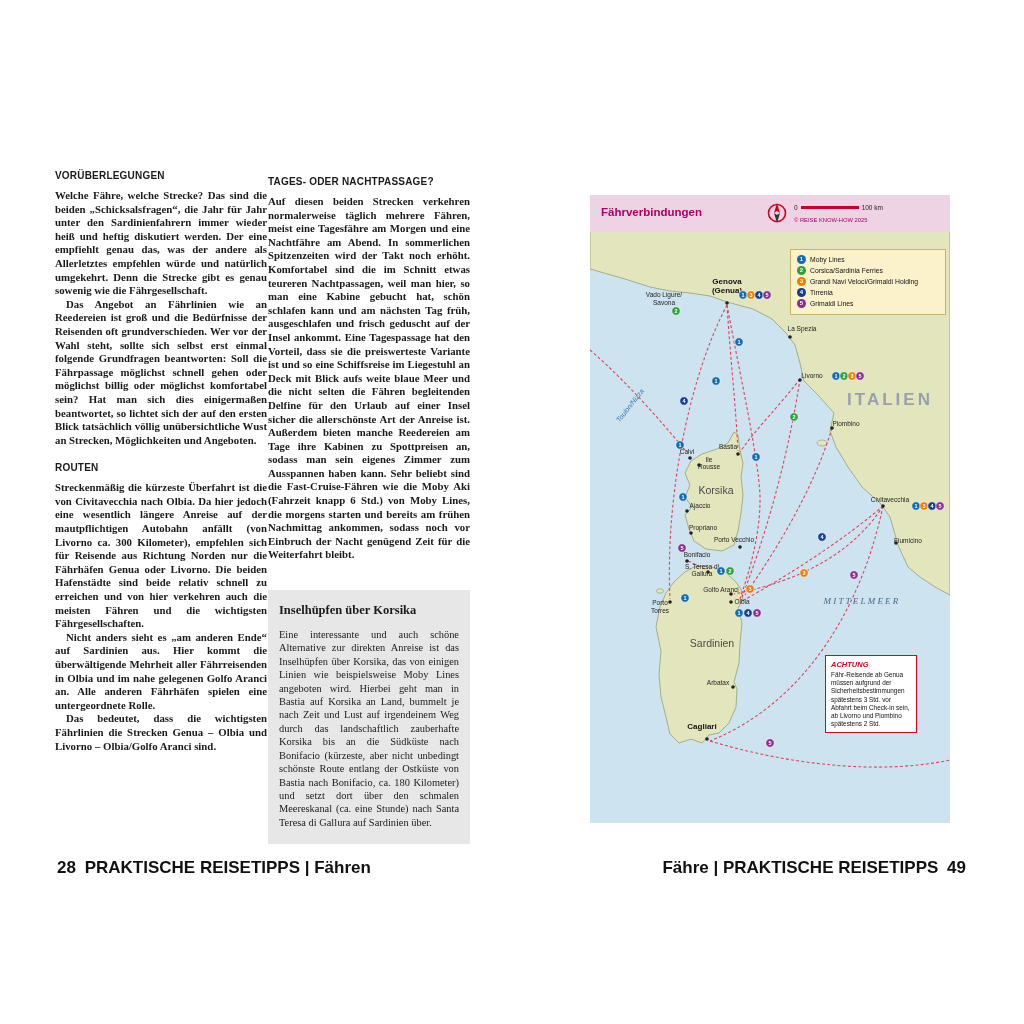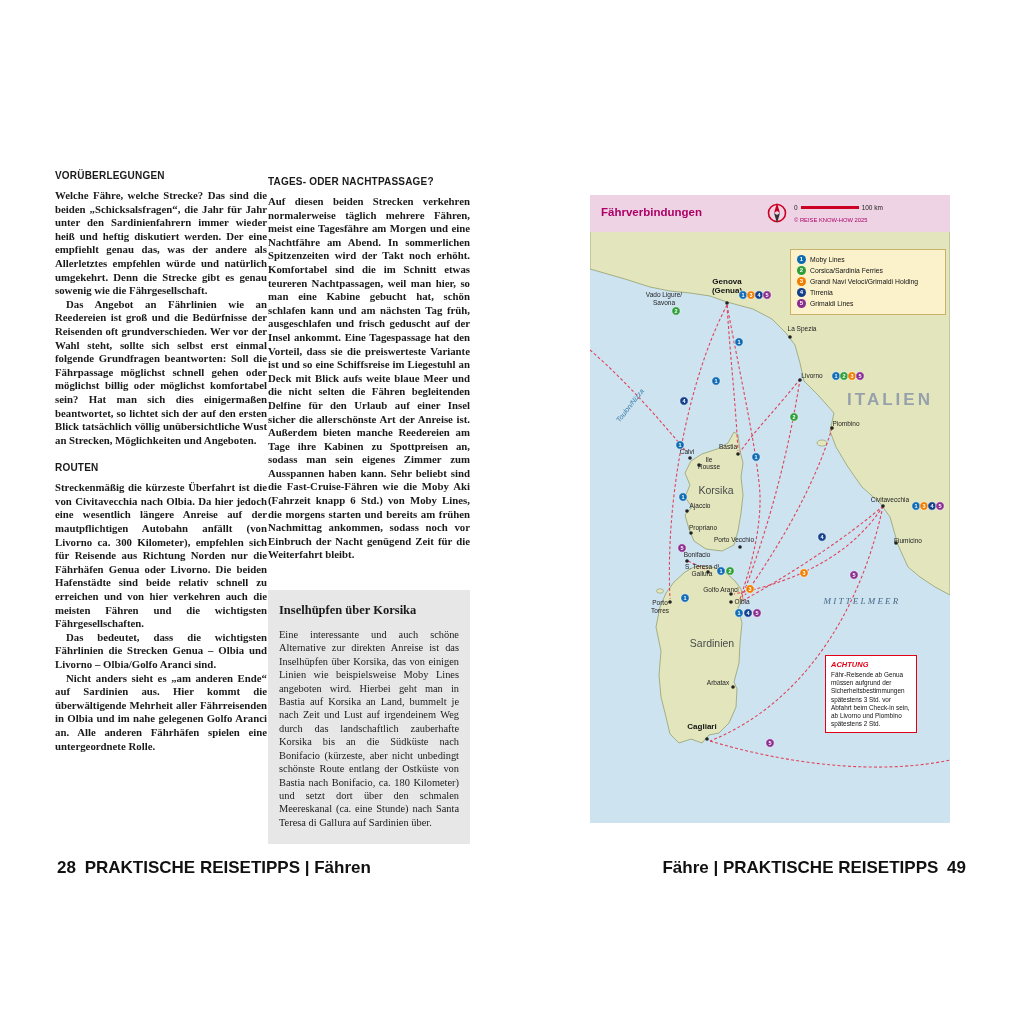--- a/index.html
+++ b/index.html
@@ -57,22 +57,22 @@
 </style>
 </head>
 <body>
 
 <div class="col col-left">
   <h2 class="subhead first">VORÜBERLEGUNGEN</h2>
   <p class="body">Welche Fähre, welche Strecke? Das sind die beiden „Schicksalsfragen“, die Jahr für Jahr unter den Sardinienfahrern immer wieder heiß und heftig diskutiert werden. Der eine empfiehlt genau das, was der andere als Allerletztes empfehlen würde und natürlich umgekehrt. Denn die Strecke gibt es genau sowenig wie die Fährgesellschaft.</p>
   <p class="body indent">Das Angebot an Fährlinien wie an Reedereien ist groß und die Bedürfnisse der Reisenden oft grundverschieden. Wer vor der Wahl steht, sollte sich selbst erst einmal folgende Grundfragen beantworten: Soll die Fährpassage möglichst schnell gehen oder möglichst billig oder möglichst komfortabel sein? Hat man sich dies einigermaßen beantwortet, so lichtet sich der auf den ersten Blick tatsächlich völlig unübersichtliche Wust an Strecken, Möglichkeiten und Angeboten.</p>
   <h2 class="subhead">ROUTEN</h2>
   <p class="body">Streckenmäßig die kürzeste Überfahrt ist die von Civitavecchia nach Olbia. Da hier jedoch eine wesentlich längere Anreise auf der mautpflichtigen Autobahn anfällt (von Livorno ca. 300 Kilometer), empfehlen sich für Reisende aus Richtung Norden nur die Fährhäfen Genua oder Livorno. Die beiden Hafenstädte sind beide relativ schnell zu erreichen und von hier verkehren auch die meisten Fähren und die wichtigsten Fährgesellschaften.</p>
+  <p class="body indent">Nicht anders sieht es „am anderen Ende“ auf Sardinien aus. Hier kommt die überwältigende Mehrheit aller Fährreisenden in Olbia und im nahe gelegenen Golfo Aranci an. Alle anderen Fährhäfen spielen eine untergeordnete Rolle.</p>
   <p class="body indent">Das bedeutet, dass die wichtigsten Fährlinien die Strecken Genua – Olbia und Livorno – Olbia/Golfo Aranci sind.</p>
-  <p class="body indent">Nicht anders sieht es „am anderen Ende“ auf Sardinien aus. Hier kommt die überwältigende Mehrheit aller Fährreisenden in Olbia und im nahe gelegenen Golfo Aranci an. Alle anderen Fährhäfen spielen eine untergeordnete Rolle.</p>
 </div>
 
 <div class="col col-mid">
   <h2 class="subhead first">TAGES- ODER NACHTPASSAGE?</h2>
   <p class="body">Auf diesen beiden Strecken verkehren normalerweise täglich mehrere Fähren, meist eine Tagesfähre am Morgen und eine Nachtfähre am Abend. In sommerlichen Spitzenzeiten wird der Takt noch erhöht. Komfortabel sind die im Schnitt etwas teureren Nachtpassagen, weil man hier, so man eine Kabine gebucht hat, schön schlafen kann und am nächsten Tag früh, ausgeschlafen und frisch geduscht auf der Insel ankommt. Eine Tagespassage hat den Vorteil, dass sie die preiswerteste Variante ist und so eine Schiffsreise im Liegestuhl an Deck mit Blick aufs weite blaue Meer und die nicht selten die Fähren begleitenden Delfine für den Urlaub auf einer Insel sicher die allerschönste Art der Anreise ist. Außerdem bieten manche Reedereien am Tage ihre Kabinen zu Spottpreisen an, sodass man sein eigenes Zimmer zum Ausspannen haben kann. Sehr beliebt sind die Fast-Cruise-Fähren wie die Moby Aki (Fahrzeit knapp 6 Std.) von Moby Lines, die morgens starten und bereits am frühen Nachmittag ankommen, sodass noch vor Einbruch der Nacht genügend Zeit für die Weiterfahrt bleibt.</p>
   <div class="infobox">
     <h3>Inselhüpfen über Korsika</h3>
     <p>Eine interessante und auch schöne Alternative zur direkten Anreise ist das Inselhüpfen über Korsika, das von einigen Linien wie beispielsweise Moby Lines angeboten wird. Hierbei geht man in Bastia auf Korsika an Land, bummelt je nach Zeit und Lust auf irgendeinem Weg durch das landschaftlich zauberhafte Korsika bis an die Südküste nach Bonifacio (kürzeste, aber nicht unbedingt schönste Route entlang der Ostküste von Bastia nach Bonifacio, ca. 180 Kilometer) und setzt dort über den schmalen Meereskanal (ca. eine Stunde) nach Santa Teresa di Gallura auf Sardinien über.</p>
   </div>
 </div>

